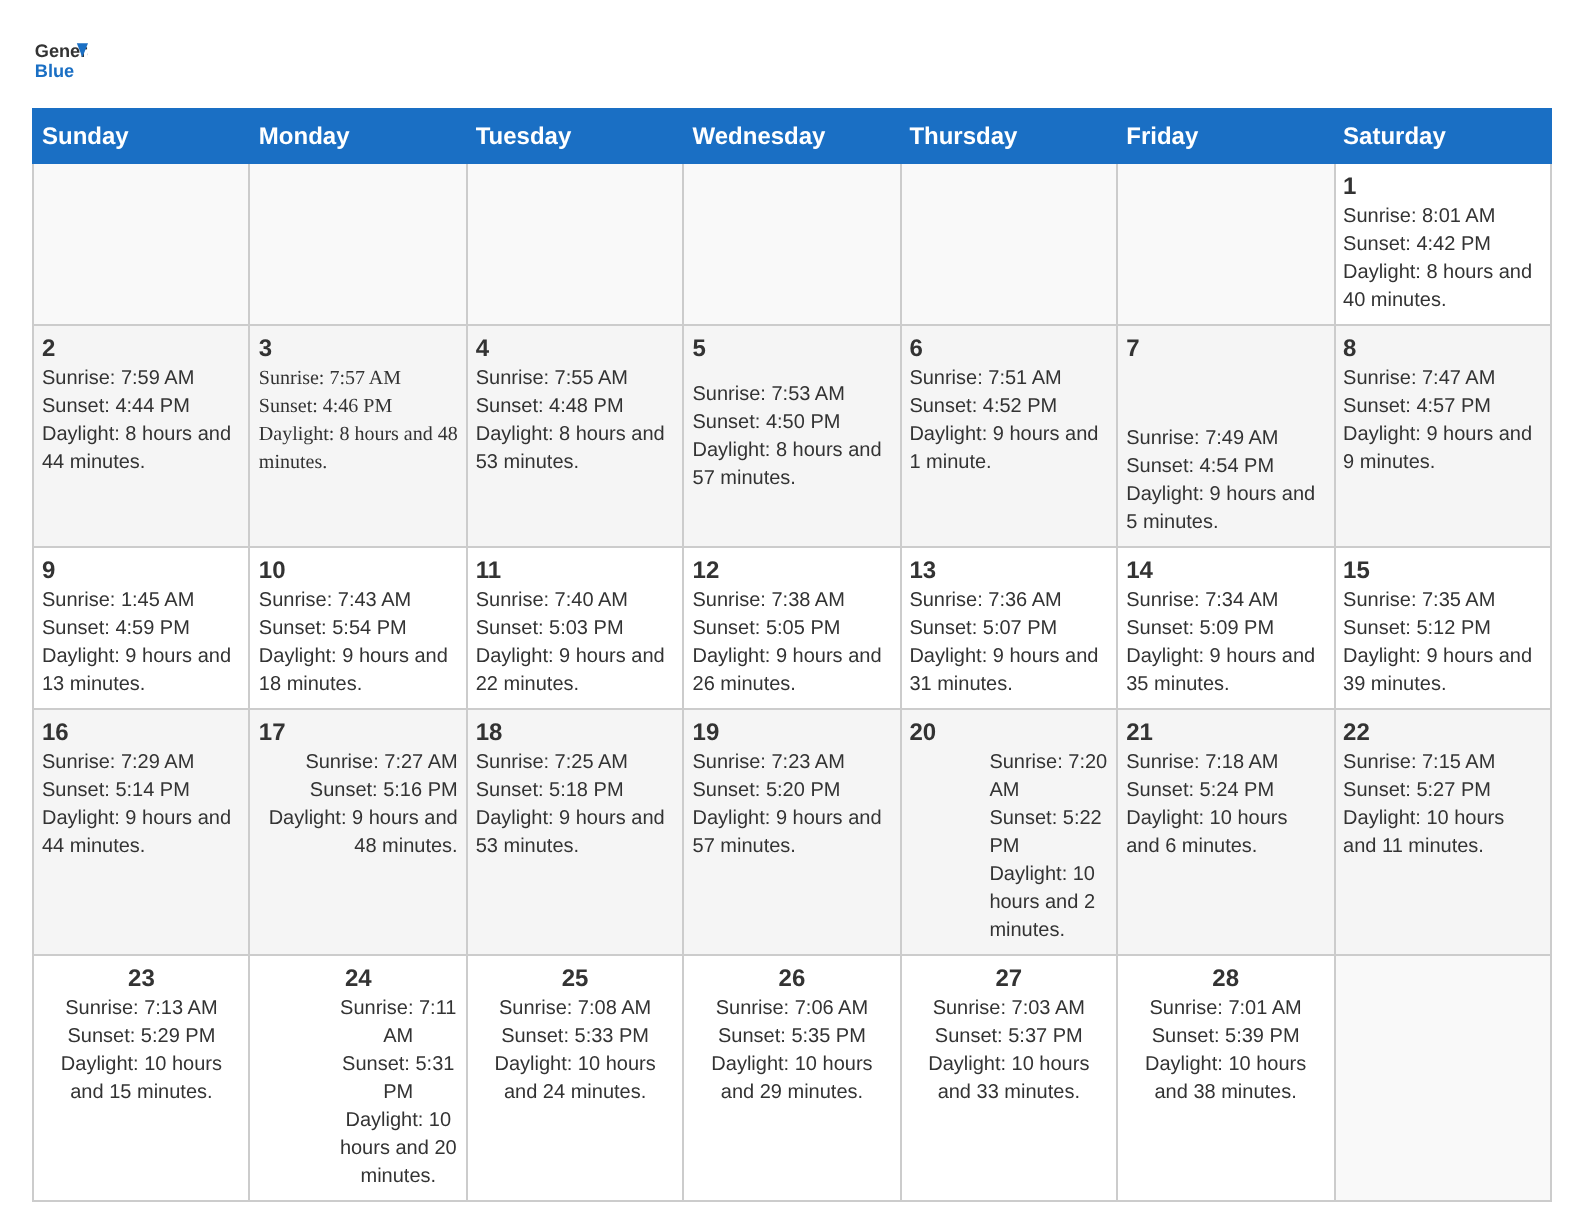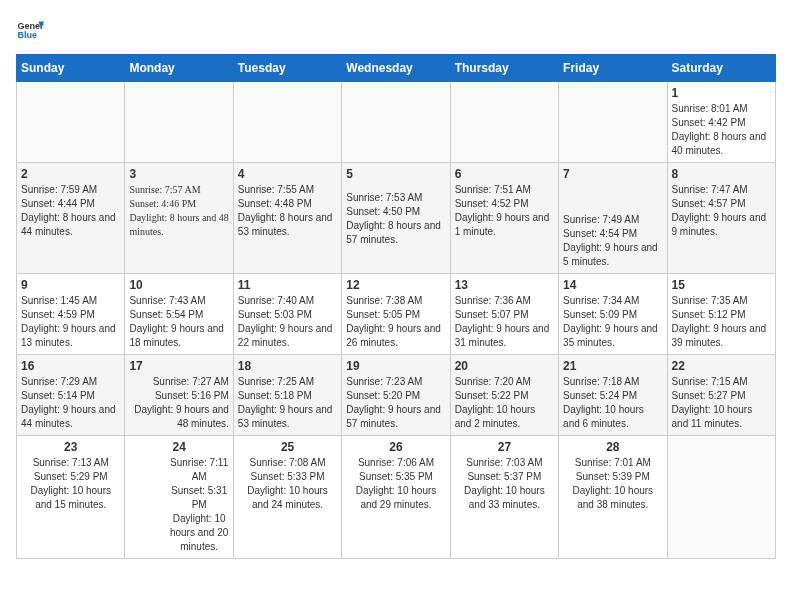--- a/index.html
+++ b/index.html
@@ -240,21 +240,21 @@
 Daylight: 9 hours and 53 minutes.</div>
         </td>
         <td>
           <div class="day-num">19</div>
           <div class="day-info" style="white-space: pre-line;">Sunrise: 7:23 AM
 Sunset: 5:20 PM
 Daylight: 9 hours and 57 minutes.</div>
         </td>
         <td>
           <div class="day-num">20</div>
-          <div class="day-info" style="white-space: pre-line;">Sunrise: 7:20 AM
+          <div class="day-info" style="white-space: pre-line; margin-left: 40px;">Sunrise: 7:20 AM
 Sunset: 5:22 PM
 Daylight: 10 hours and 2 minutes.</div>
         </td>
         <td>
           <div class="day-num">21</div>
           <div class="day-info" style="white-space: pre-line;">Sunrise: 7:18 AM
 Sunset: 5:24 PM
 Daylight: 10 hours and 6 minutes.</div>
         </td>
         <td>

